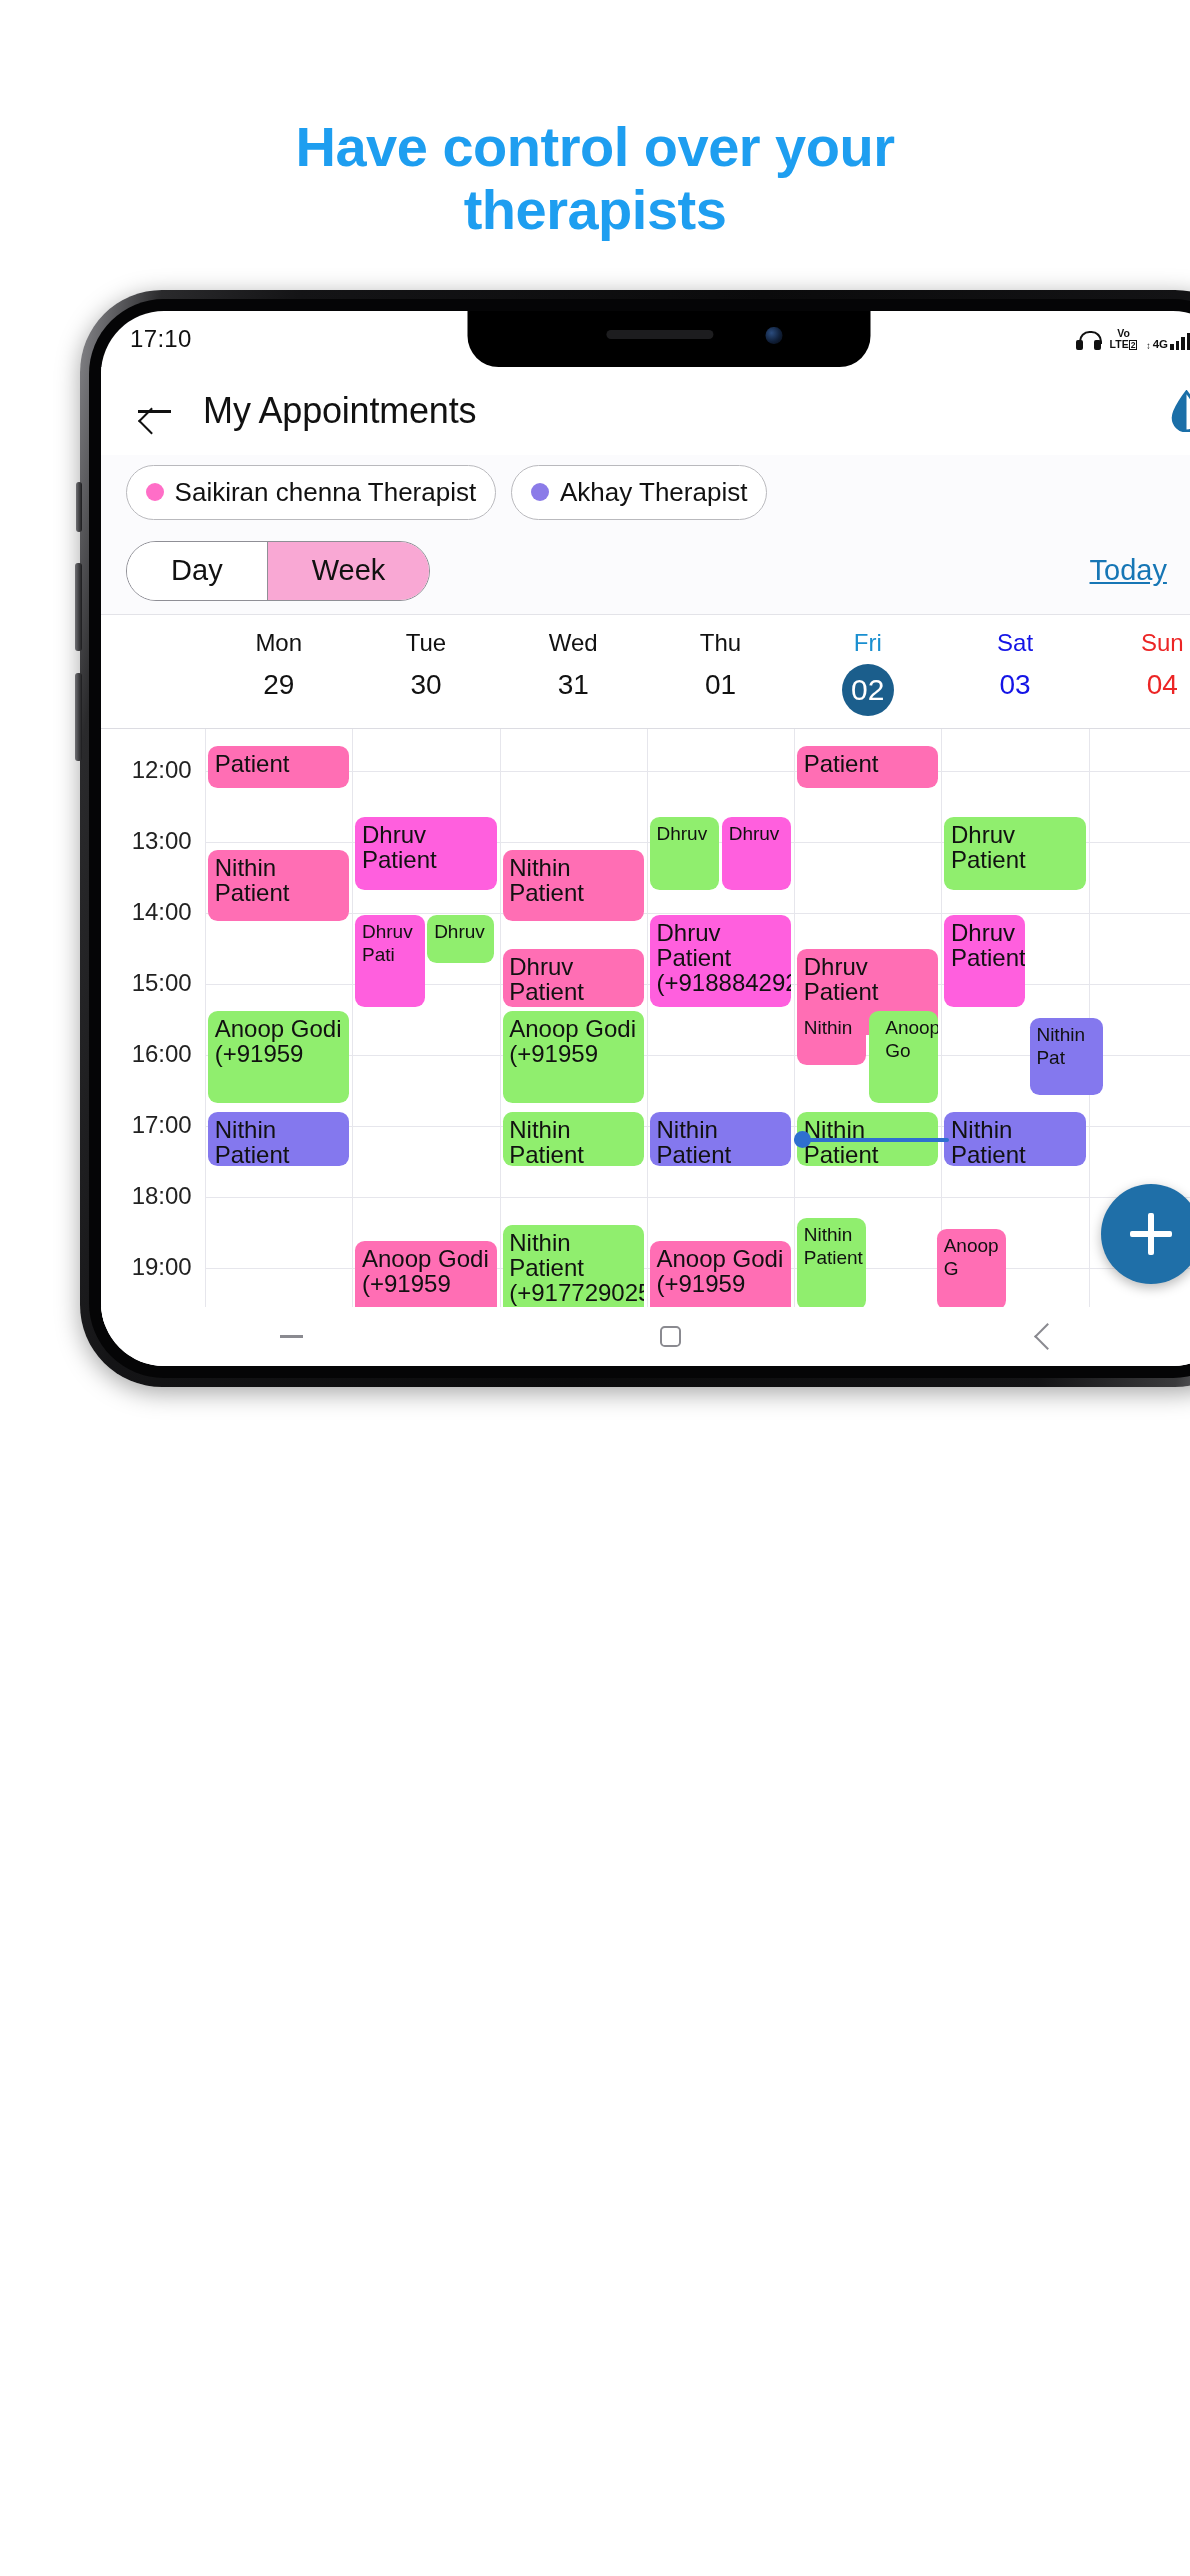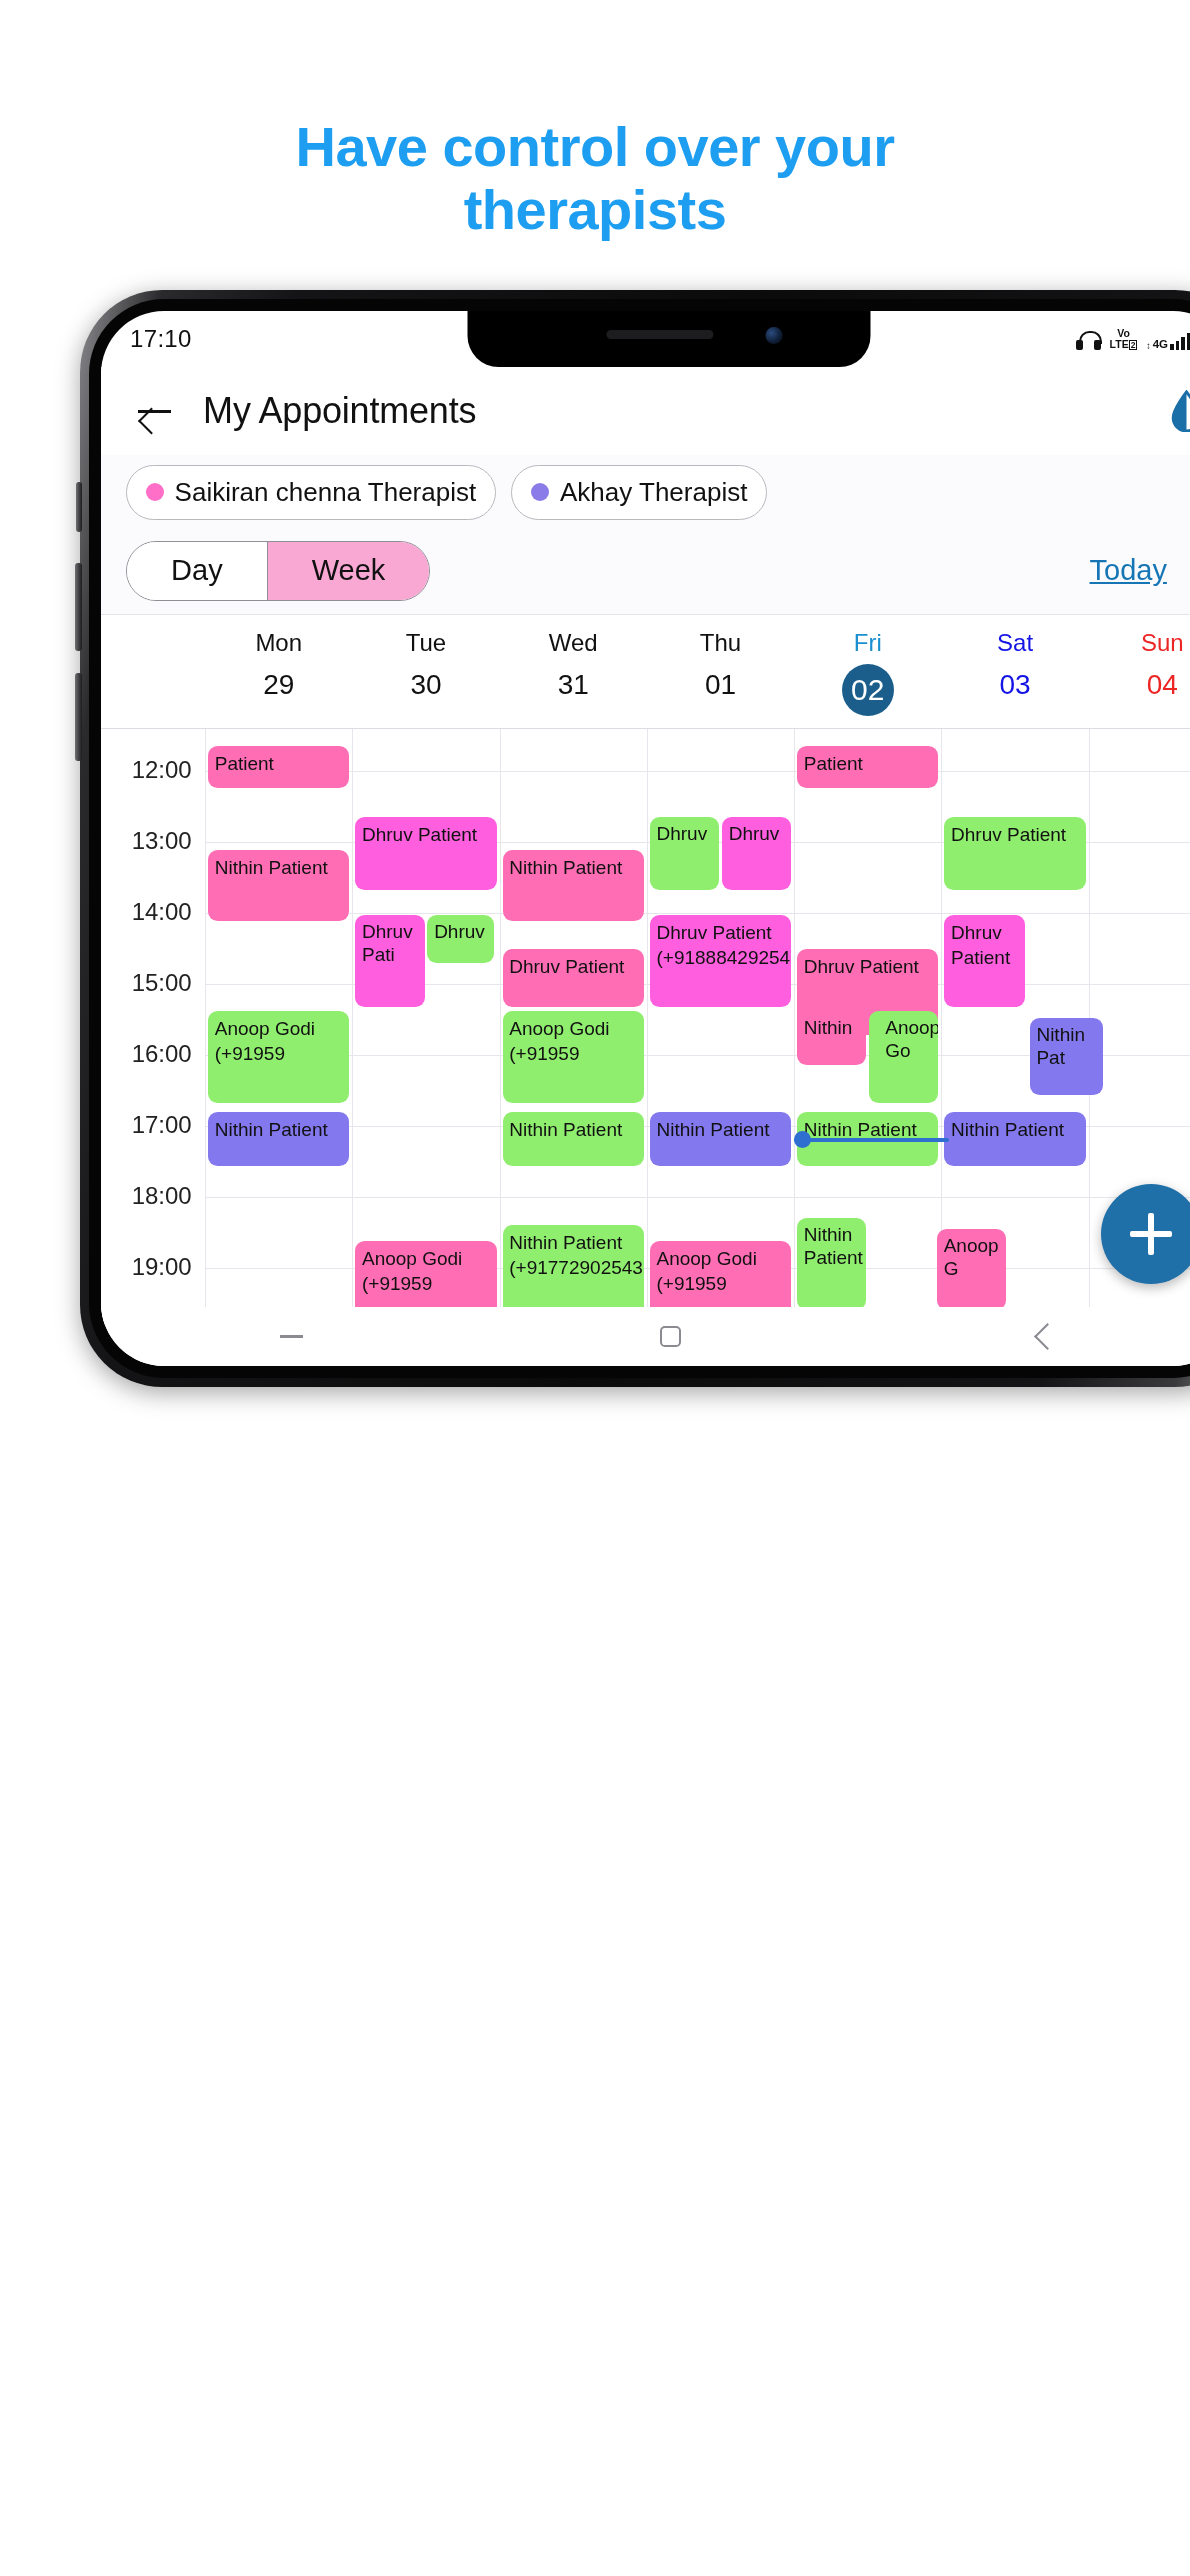--- a/index.html
+++ b/index.html
@@ -196,21 +196,21 @@
   }
   .hline {
     position: absolute; left: 0; right: 0; height: 1px; background: #e6e6ec;
   }
   .vline {
     position: absolute; top: 0; bottom: 0; width: 1px; background: #e6e6ec;
   }
   .evt {
     position: absolute;
     border-radius: 9.6px;
-    font-size: 19px; line-height: 25px;
+    font-size: 24px; line-height: 25px;
     color: #111; padding: 4.8px 6.7px;
     overflow: hidden;
     cursor: pointer;
   }
   .evt.sm { font-size: 19px; line-height: 23px; }
   .nowline {
     position: absolute; height: 3.8px; background: #2F6FD0; border-radius: 1.9px;
     z-index: 12;
   }
   .nowdot {

